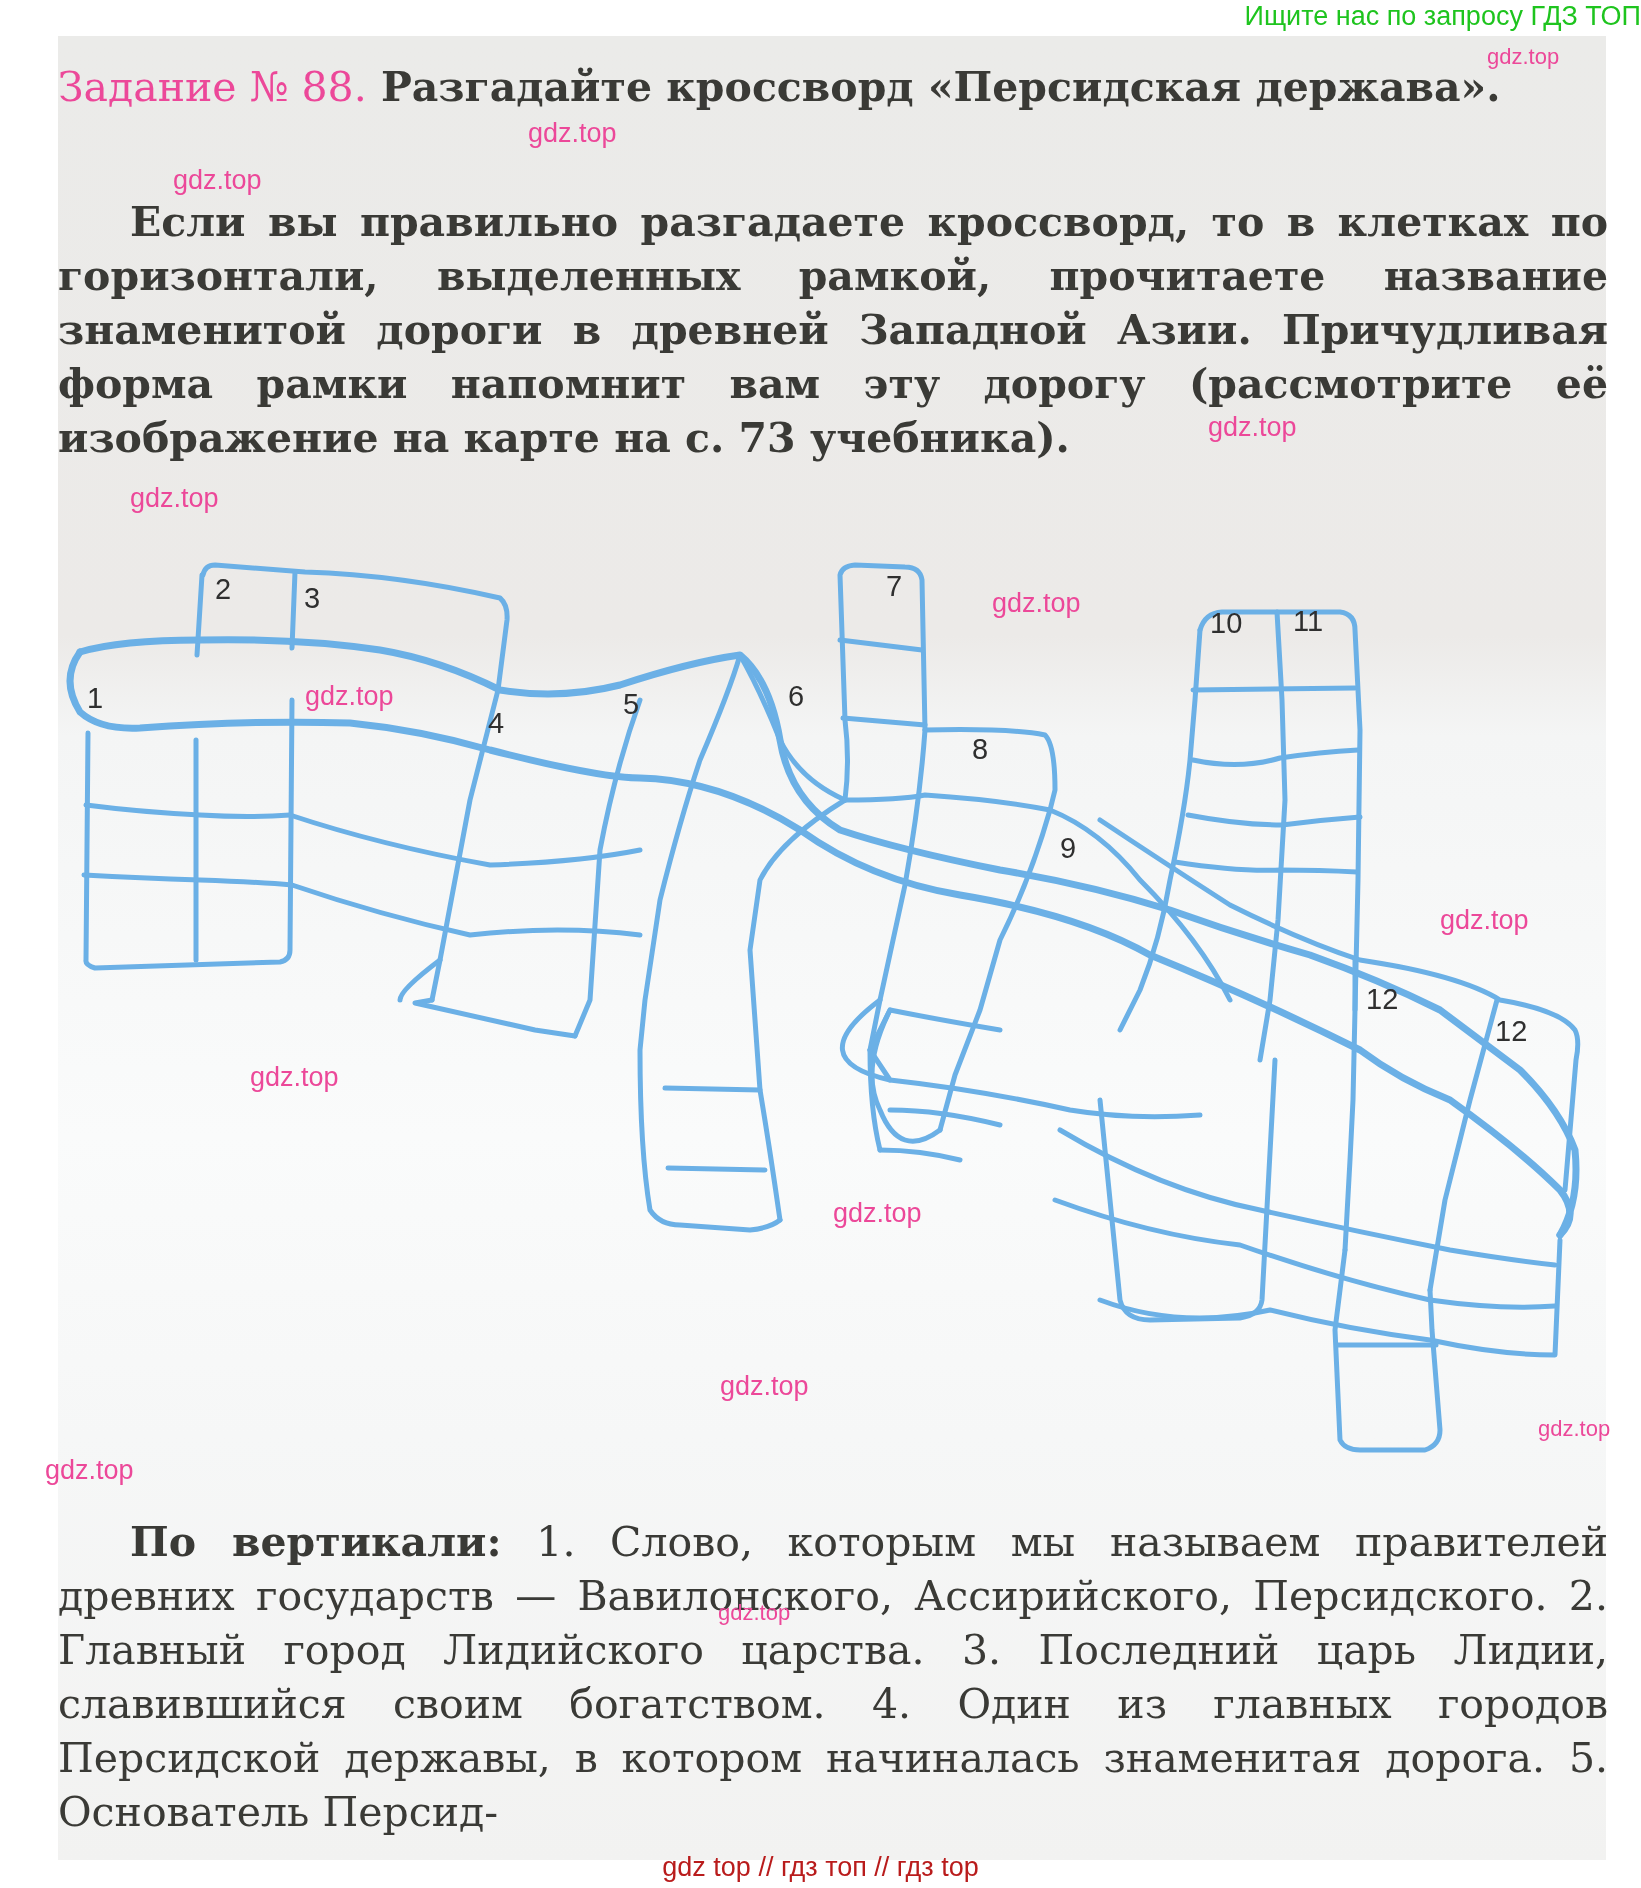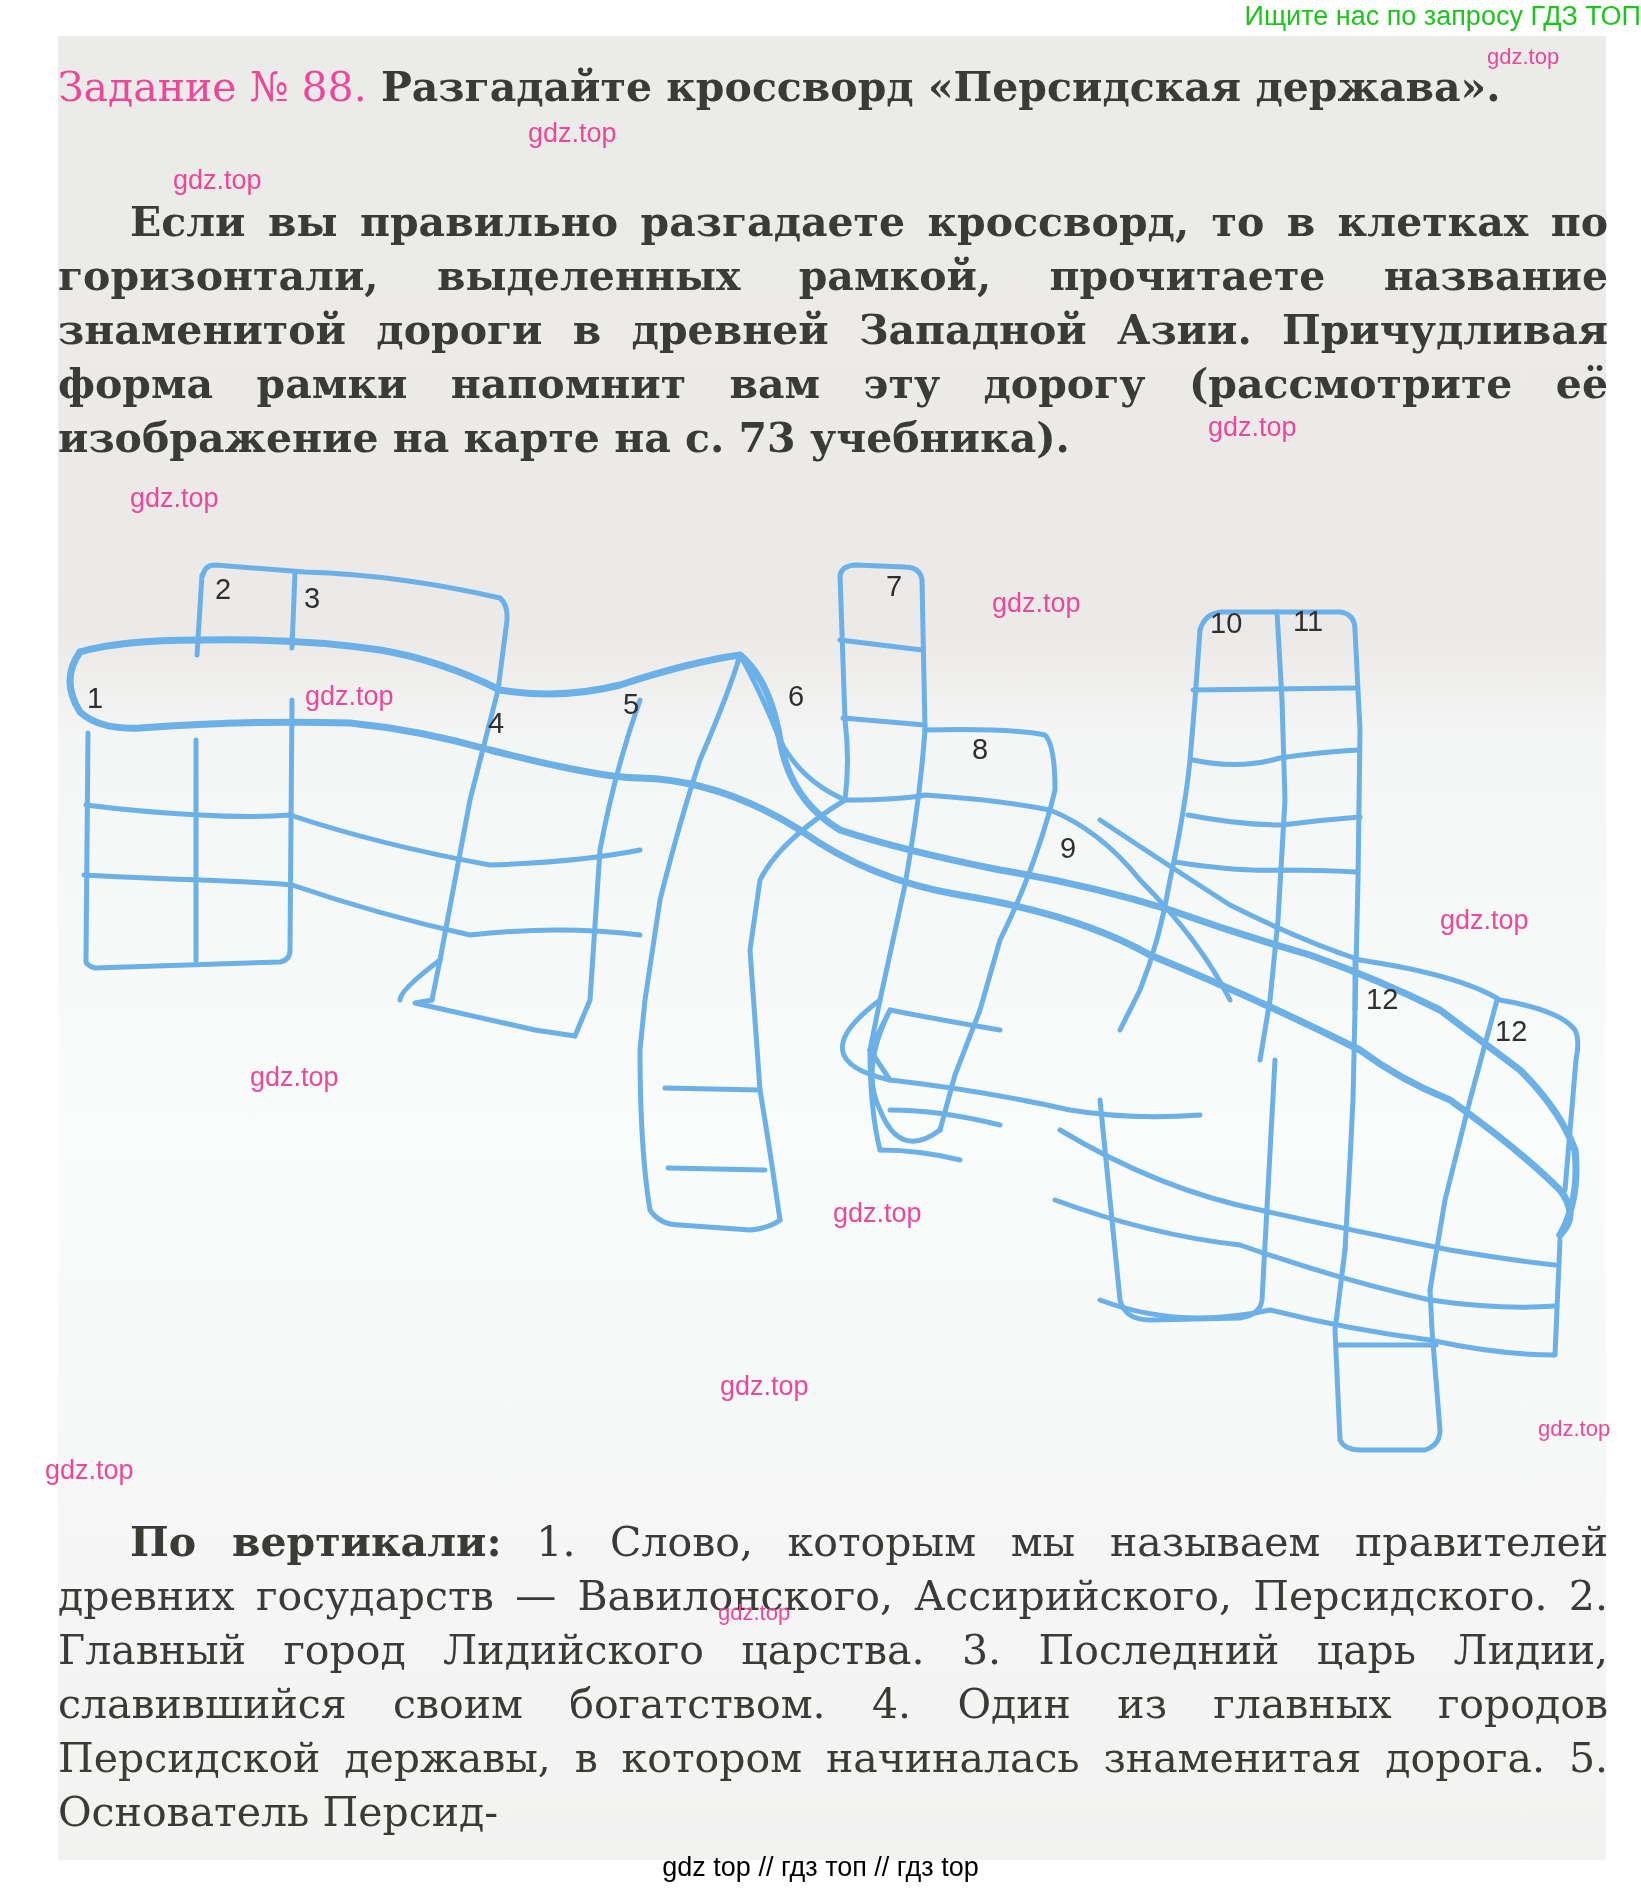--- a/index.html
+++ b/index.html
@@ -27,21 +27,21 @@
   .intro { top: 195px; }
   .clues { top: 1515px; }
   .indent { display: inline-block; width: 72px; }
   .wm {
     position: absolute; font-family: "Liberation Sans", sans-serif;
     color: #ec4899; font-size: 27px; line-height: 30px; white-space: nowrap;
   }
   .wm.small { font-size: 22px; }
   .footer-wm {
     position: absolute; left: 0; top: 1852px; width: 1641px; text-align: center;
-    font-family: "Liberation Sans", sans-serif; font-size: 27px; color: #000000;
+    font-family: "Liberation Sans", sans-serif; font-size: 27px; color: #b91c1c;
   }
   .crossword { position: absolute; left: 0; top: 0; width: 1641px; height: 1888px; }
   .clue-num {
     position: absolute; font-family: "Liberation Sans", sans-serif;
     font-size: 29px; color: #2f2f2f;
   }
 </style>
 </head>
 <body>
 

